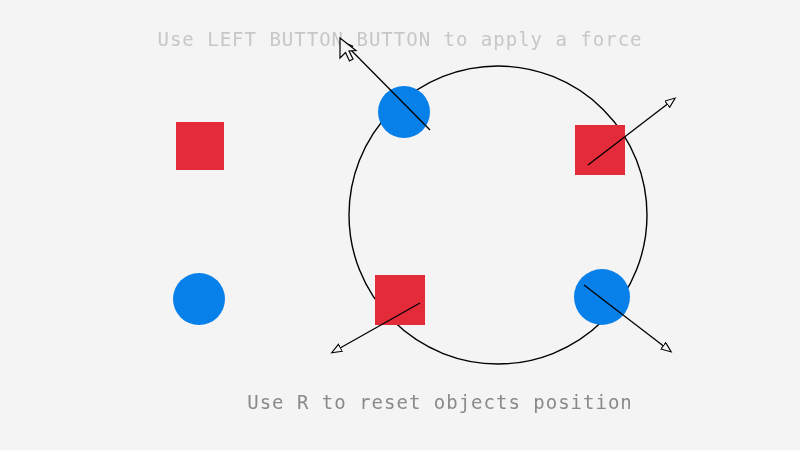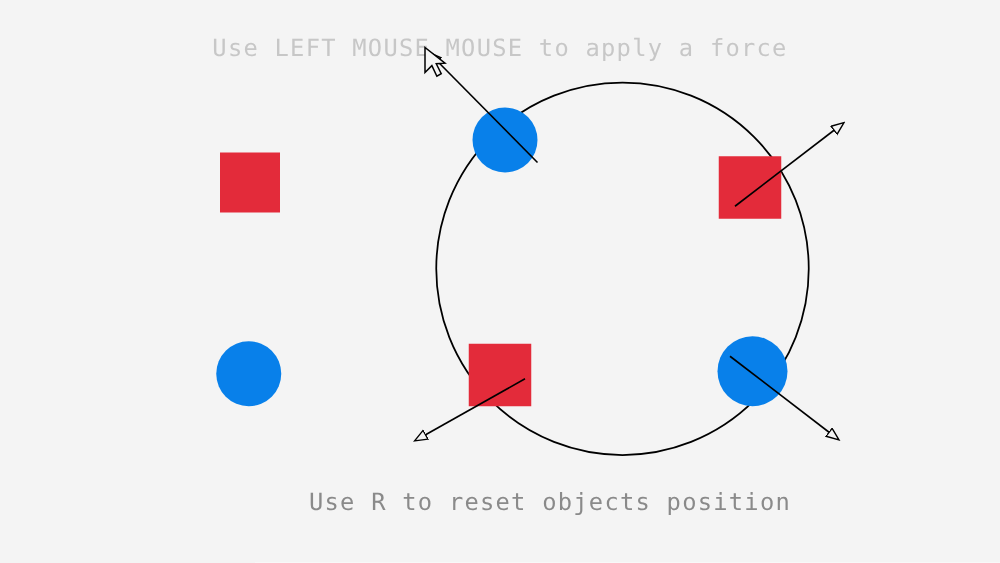--- a/index.html
+++ b/index.html
@@ -84,21 +84,21 @@
 
     <line id="force-circle-top" x1="430" y1="130" x2="344" y2="43" stroke="#000000" stroke-width="1.3" marker-end="url(#arrowhead)"></line>
 
     <line id="force-square-top-right" x1="588" y1="165" x2="674" y2="99" stroke="#000000" stroke-width="1.3" marker-end="url(#arrowhead)"></line>
 
     <line id="force-square-bottom" x1="420" y1="303" x2="333" y2="352" stroke="#000000" stroke-width="1.3" marker-end="url(#arrowhead)"></line>
 
     <line id="force-circle-bottom-right" x1="584" y1="285" x2="670" y2="351" stroke="#000000" stroke-width="1.3" marker-end="url(#arrowhead)"></line>
   </svg>
 
-  <div class="hint" id="hint-top" style="color: rgb(199, 199, 199);">Use LEFT MOUSE MOUSE to apply a force</div>
+  <div class="hint" id="hint-top" style="color: rgb(199, 199, 199);">Use LEFT BUTTON BUTTON to apply a force</div>
 
   <div class="hint" id="hint-bottom" style="color: rgb(138, 138, 138);">Use R to reset objects position</div>
 
   <svg id="cursor-layer" viewBox="0 0 800 450">
     <path id="mouse-cursor" d="M 340 38 L 340 58 L 345.5 52.5 L 349.5 61 L 353 59 L 349 51 L 356 50.5 Z" fill="#f4f4f4" stroke="#000000" stroke-width="1.2" stroke-linejoin="miter"></path>
   </svg>
 
 </div>
 
 </body></html>

